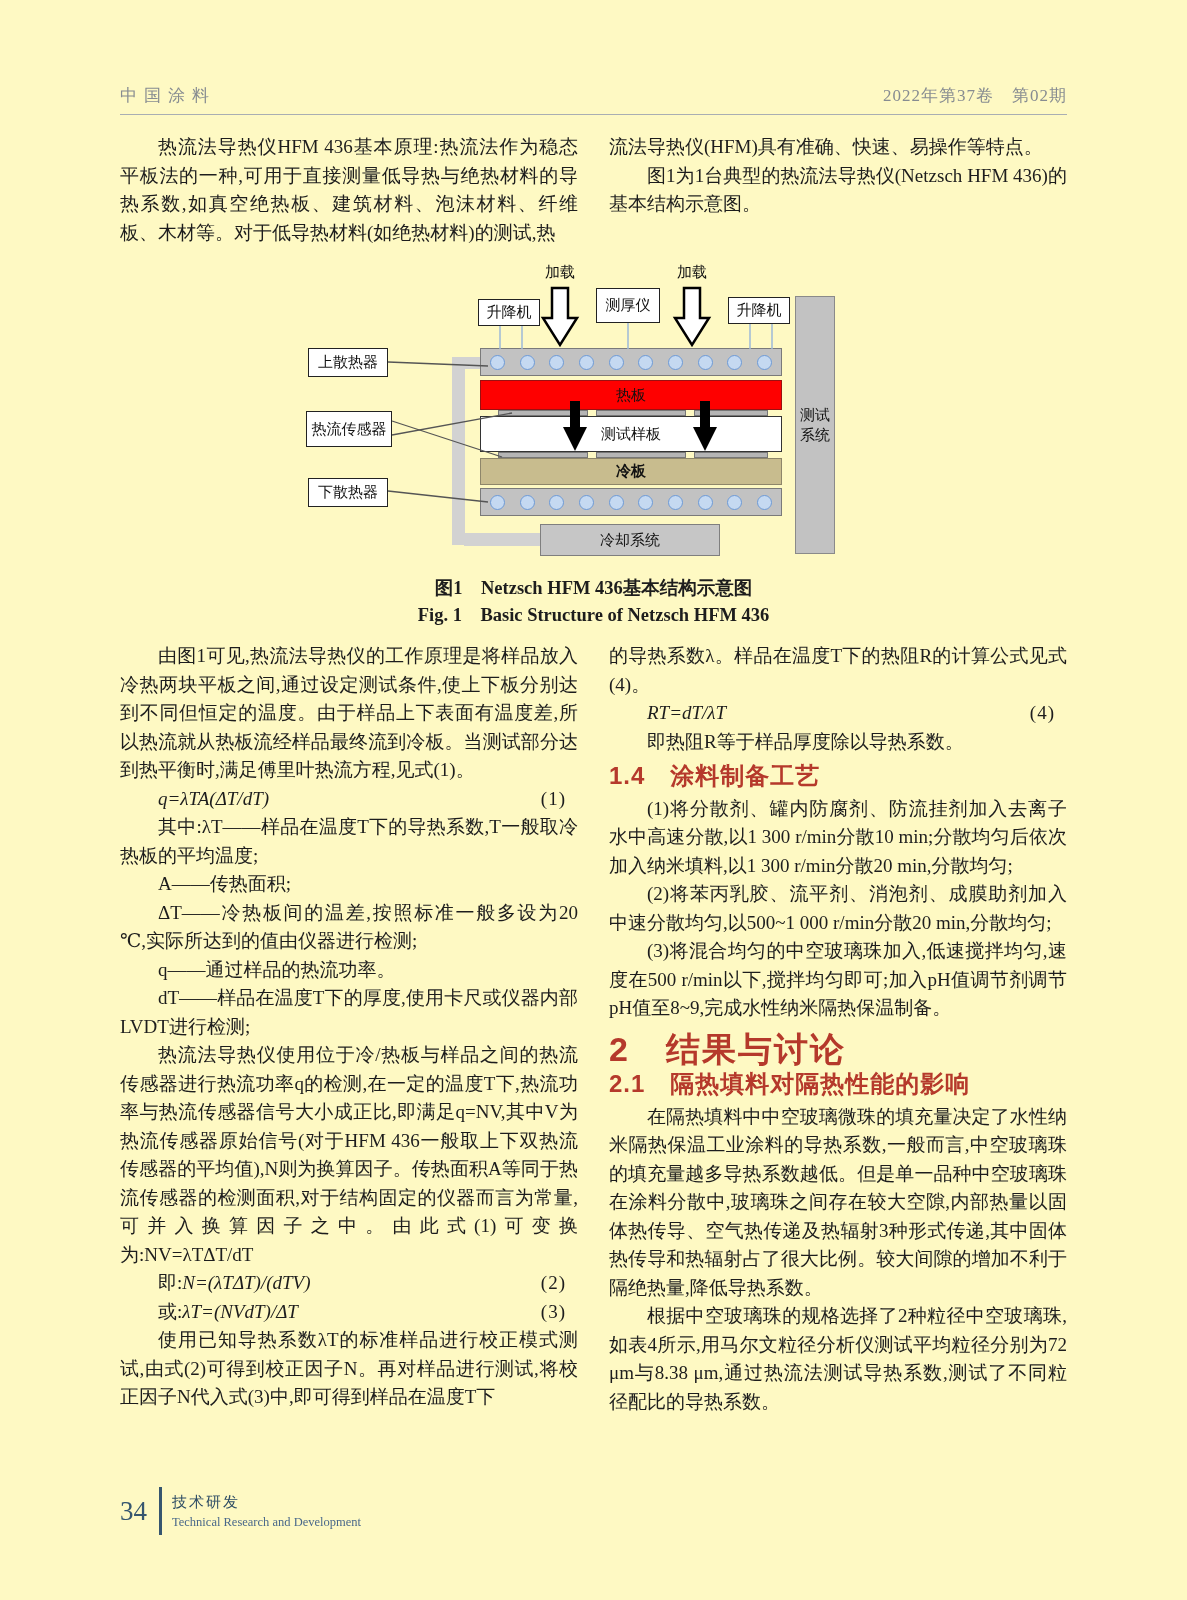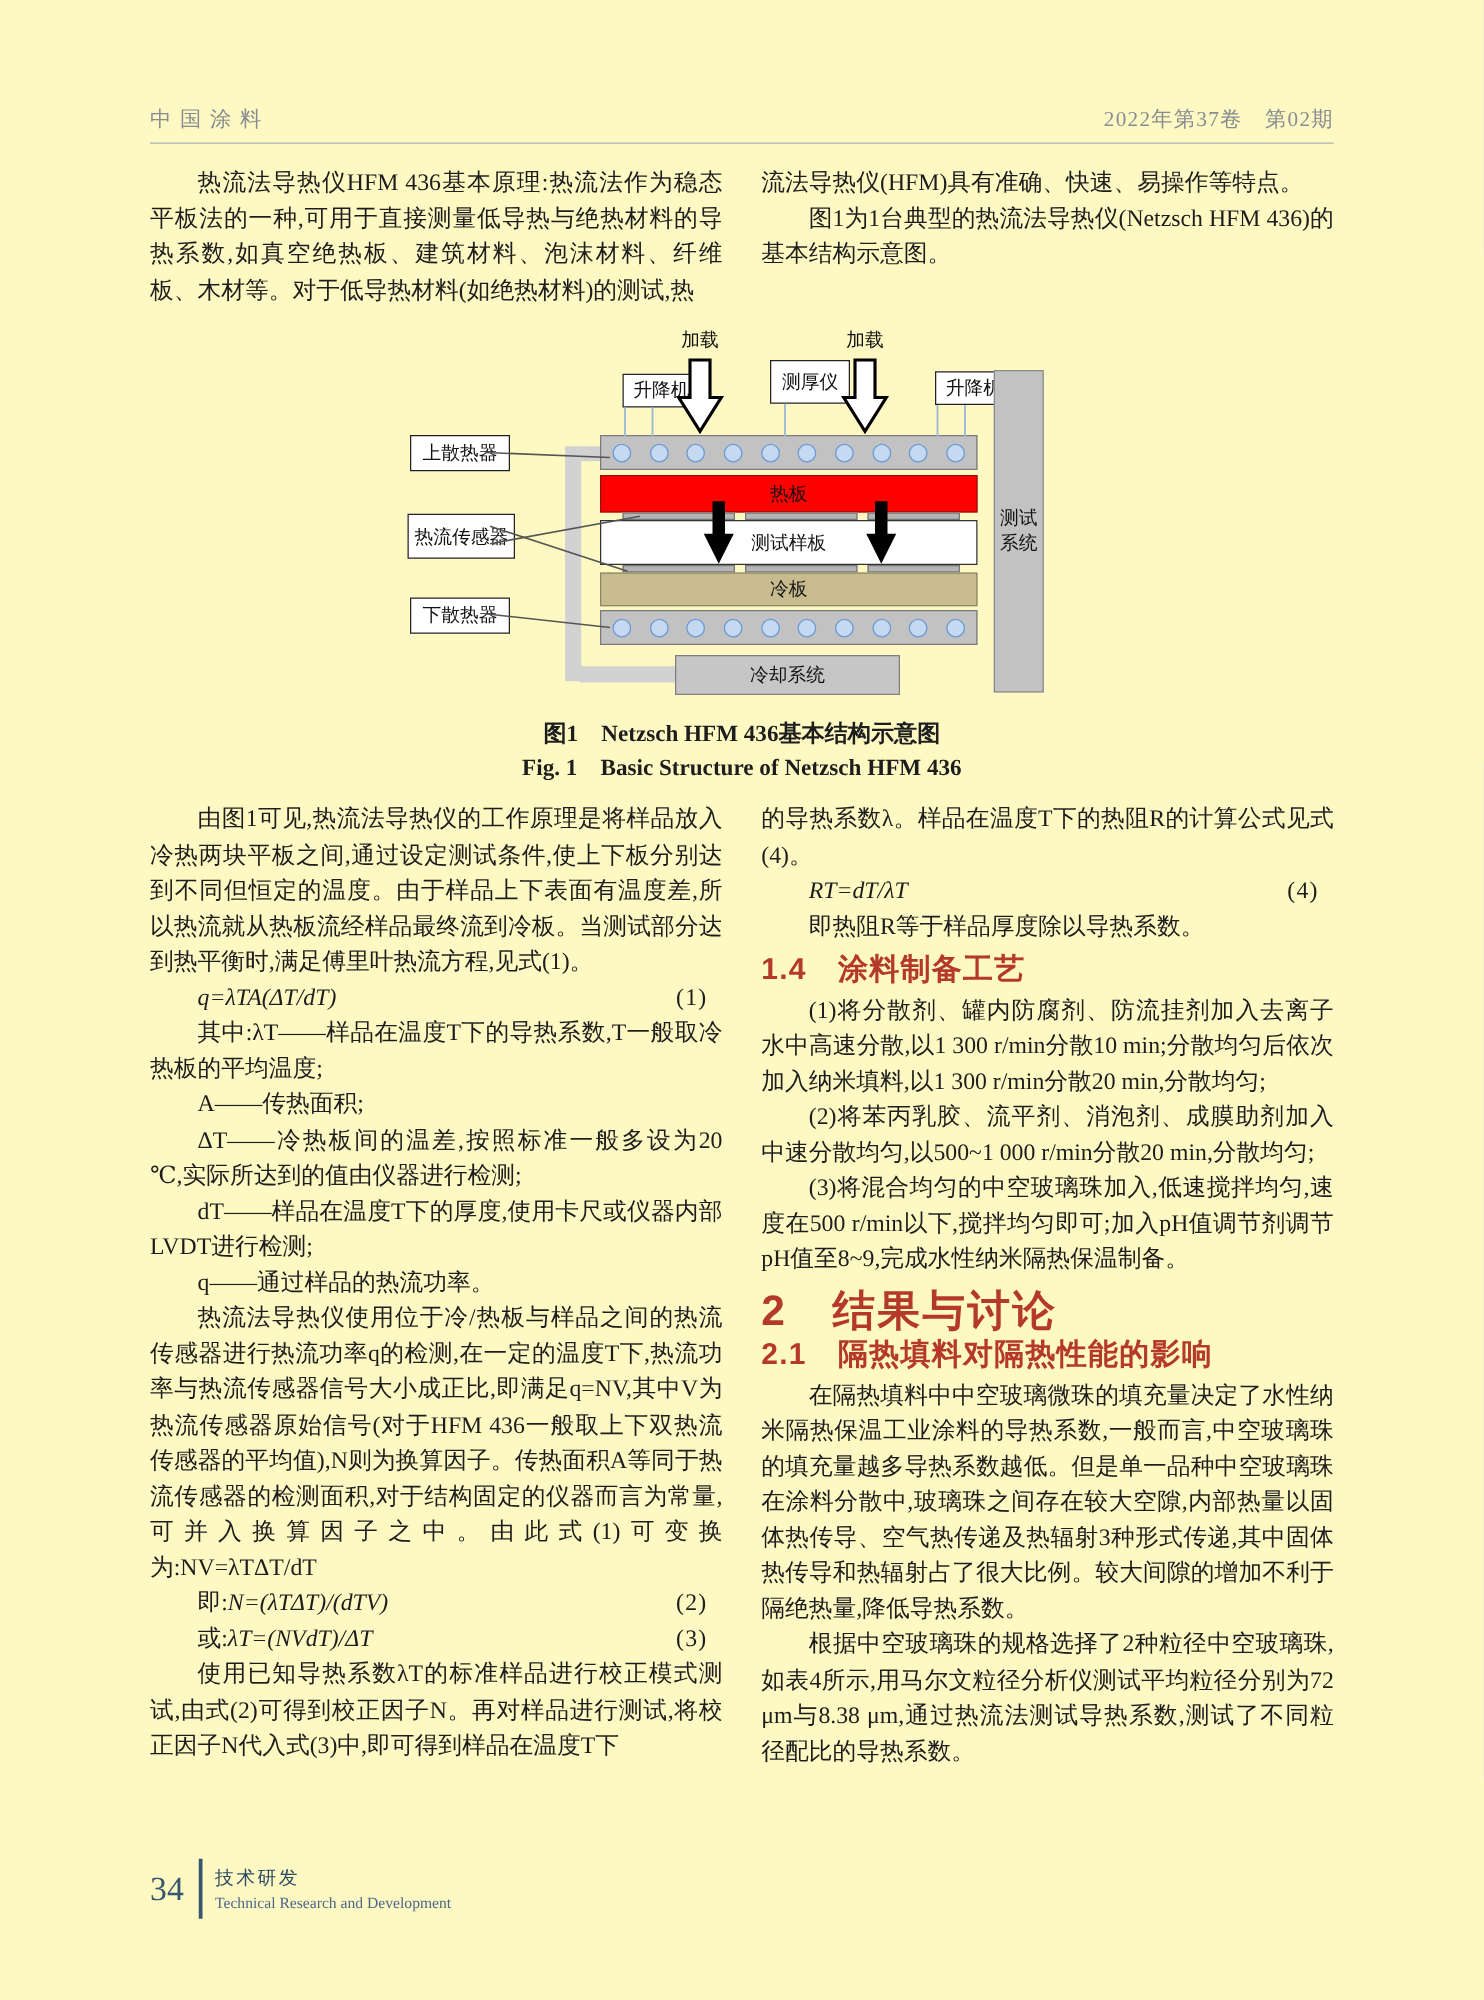--- a/index.html
+++ b/index.html
@@ -25,21 +25,21 @@
       font-weight:bold;color:#b5392b;margin:12px 0 7px;letter-spacing:2px;}
   h3.red-sub{font-family:"Liberation Sans","DejaVu Sans",sans-serif;font-size:24px;
       font-weight:bold;color:#b5392b;margin:6px 0 4px;letter-spacing:1px;}
   
   .figure-wrap{margin-top:14px;}
   .diagram{position:relative;width:947px;height:305px;font-size:15px;color:#111;}
   .diagram *{box-sizing:border-box;}
   .abs{position:absolute;}
   .bar{position:absolute;left:360px;width:302px;display:flex;align-items:center;justify-content:center;}
   .lab{position:absolute;background:#fff;border:1.5px solid #222;display:flex;
-       align-items:center;justify-content:center;text-align:center;margin-left:20px;}
+       align-items:center;justify-content:center;text-align:center;}
   .loadlab{position:absolute;width:52px;text-align:center;}
   .balls{position:absolute;inset:0;display:flex;align-items:center;
          justify-content:space-between;padding:0 9px;}
   .ball{width:15px;height:15px;border-radius:50%;background:#c5d9f1;border:1.5px solid #6d9ad6;}
   .strip{position:absolute;height:6px;background:#b5b5b5;border:1px solid #777;}
   .svglayer{position:absolute;inset:0;pointer-events:none;}
   .cap{text-align:center;font-weight:bold;font-size:18.5px;line-height:27px;margin-top:9px;}
   .cap.en{margin-top:0;}
   .row2{margin-top:13px;}
   
@@ -116,21 +116,21 @@
         <div class="strip" style="left:574px;top:149px;width:74px;"></div>
 
         <div class="bar" style="top:155px;height:36px;background:#ffffff;border:1.5px solid #333;">
           <span>测试样板</span>
         </div>
 
         <div class="strip" style="left:378px;top:191px;width:90px;"></div>
         <div class="strip" style="left:476px;top:191px;width:90px;"></div>
         <div class="strip" style="left:574px;top:191px;width:74px;"></div>
 
-        <div class="bar" style="top:197px;height:27px;background:#c8bc8e;border:1px solid #8e866a;">
+        <div class="bar" style="top:197px;height:27px;background:#c8bc8e;border:1px solid #8e866a;font-weight:bold;">
           <span>冷板</span>
         </div>
 
         <div class="bar" style="top:227px;height:28px;background:#c2c2c2;border:1px solid #7a7a7a;">
           <div class="balls">
             <span class="ball"></span>
               <span class="ball"></span>
               <span class="ball"></span>
               <span class="ball"></span>
               <span class="ball"></span>
@@ -182,22 +182,22 @@
     <div class="cols row2">
       <div class="col">
         <p class="indent">由图1可见,热流法导热仪的工作原理是将样品放入冷热两块平板之间,通过设定测试条件,使上下板分别达到不同但恒定的温度。由于样品上下表面有温度差,所以热流就从热板流经样品最终流到冷板。当测试部分达到热平衡时,满足傅里叶热流方程,见式(1)。</p>
         <div class="eq">
           <span class="lhs"><span></span><span class="frm">q=λTA(ΔT/dT)</span></span>
           <span class="eqno">(1)</span>
         </div>
         <p class="indent">其中:λT——样品在温度T下的导热系数,T一般取冷热板的平均温度;</p>
         <p class="indent">A——传热面积;</p>
         <p class="indent">ΔT——冷热板间的温差,按照标准一般多设为20 ℃,实际所达到的值由仪器进行检测;</p>
+        <p class="indent">q——通过样品的热流功率。</p>
         <p class="indent">dT——样品在温度T下的厚度,使用卡尺或仪器内部LVDT进行检测;</p>
-        <p class="indent">q——通过样品的热流功率。</p>
         <p class="indent">热流法导热仪使用位于冷/热板与样品之间的热流传感器进行热流功率q的检测,在一定的温度T下,热流功率与热流传感器信号大小成正比,即满足q=NV,其中V为热流传感器原始信号(对于HFM 436一般取上下双热流传感器的平均值),N则为换算因子。传热面积A等同于热流传感器的检测面积,对于结构固定的仪器而言为常量,可并入换算因子之中。由此式(1)可变换为:NV=λTΔT/dT</p>
         <div class="eq">
           <span class="lhs"><span>即:</span><span class="frm">N=(λTΔT)/(dTV)</span></span>
           <span class="eqno">(2)</span>
         </div>
         <div class="eq">
           <span class="lhs"><span>或:</span><span class="frm">λT=(NVdT)/ΔT</span></span>
           <span class="eqno">(3)</span>
         </div>
         <p class="indent">使用已知导热系数λT的标准样品进行校正模式测试,由式(2)可得到校正因子N。再对样品进行测试,将校正因子N代入式(3)中,即可得到样品在温度T下</p>

